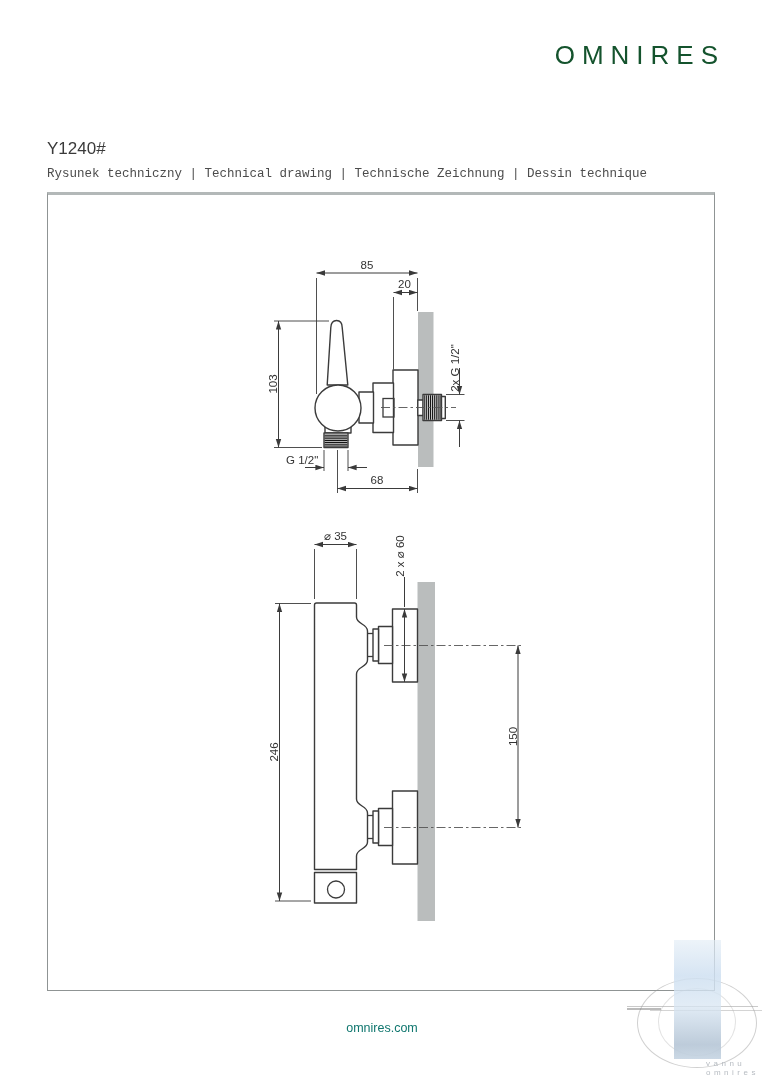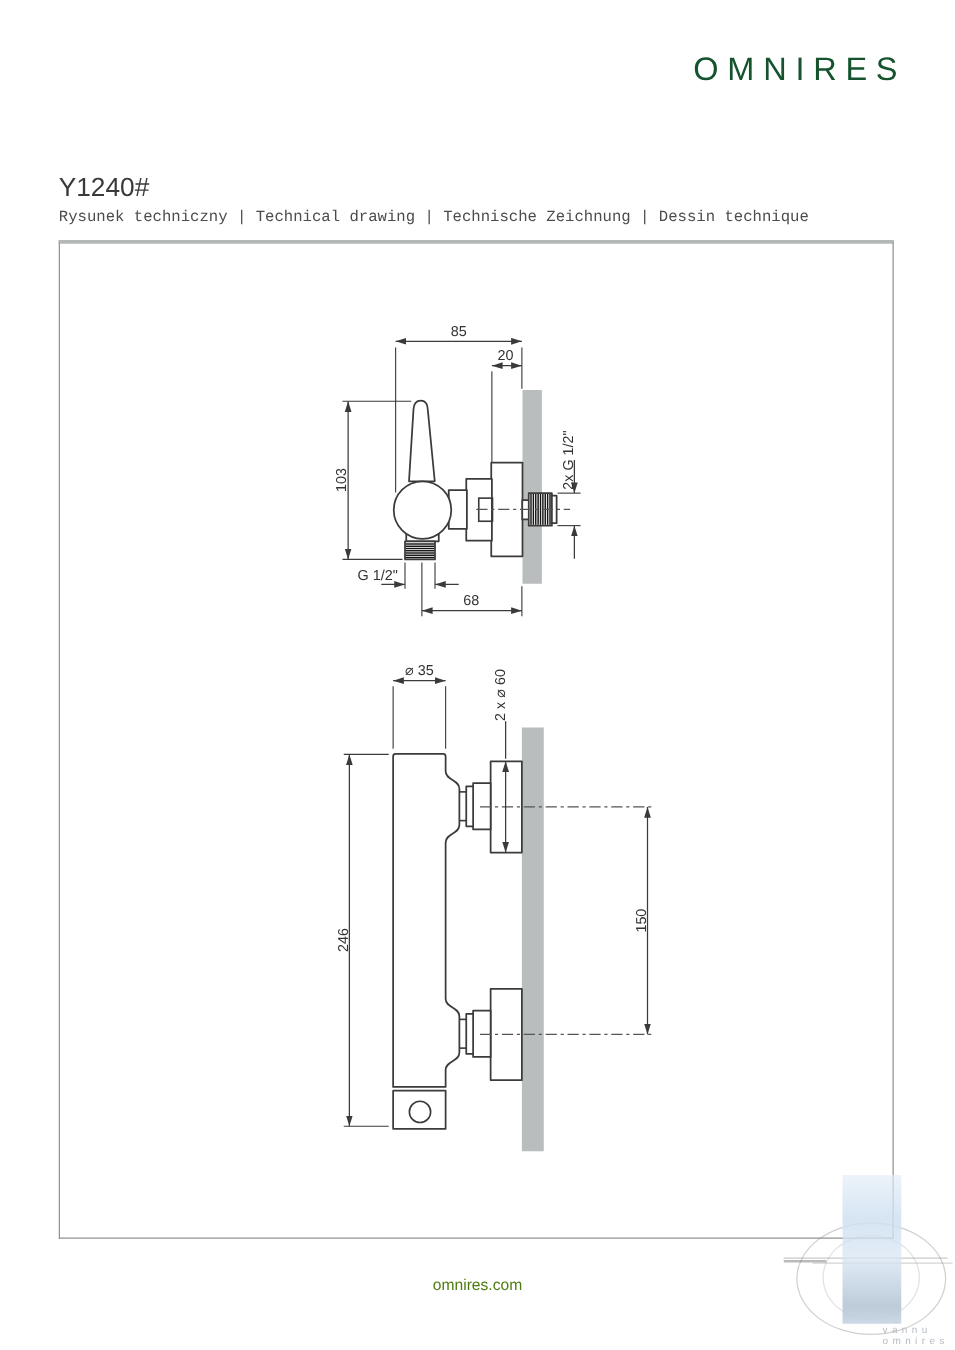--- a/index.html
+++ b/index.html
@@ -6,36 +6,36 @@
   .page {
     position:relative; width:764px; height:1080px; background:#ffffff;
     font-family:"Liberation Sans","DejaVu Sans",sans-serif; overflow:hidden;
   }
   .logo {
     position:absolute; top:40px; right:39px;
     font-size:26px; letter-spacing:7px; font-weight:500; color:#14532d;
   }
   .code {
     position:absolute; left:47px; top:139px;
-    font-size:21px; color:#3a3a3a;
+    font-size:17px; color:#3a3a3a;
   }
   .subtitle {
     position:absolute; left:47px; top:167px;
     font-size:12.5px; color:#4c4c4c;font-family:Liberation Mono, monospace;
   }
   .frame {
     position:absolute; left:47px; top:192px; width:668px; height:799px;
     border:1px solid #8f9494; border-top:3px solid #b3b8b8;
     box-sizing:border-box; background:#fff;
   }
   svg.drawing { position:absolute; left:0; top:0; z-index:2; }
 
   .footer {
     position:absolute; top:1021px; left:0; width:764px; text-align:center;
-    font-size:12.5px; color:#4d7c0f; z-index:3;
+    font-size:12.5px; color:#0f766e; z-index:3;
   }
 
   
   .ol  { fill:#ffffff; stroke:#3b3b3b; stroke-width:1.4; stroke-linejoin:round; }
   .oln { fill:none;    stroke:#3b3b3b; stroke-width:1.3; }
   .wall{ fill:#babdbd; stroke:none; }
   .dim { stroke:#3b3b3b; stroke-width:1; fill:none; }
   .ext { stroke:#3b3b3b; stroke-width:0.9; fill:none; }
   .cl  { stroke:#555; stroke-width:0.9; stroke-dasharray:9 3 2.5 3; fill:none; }
   .thr { stroke:#141414; stroke-width:1.15; }

